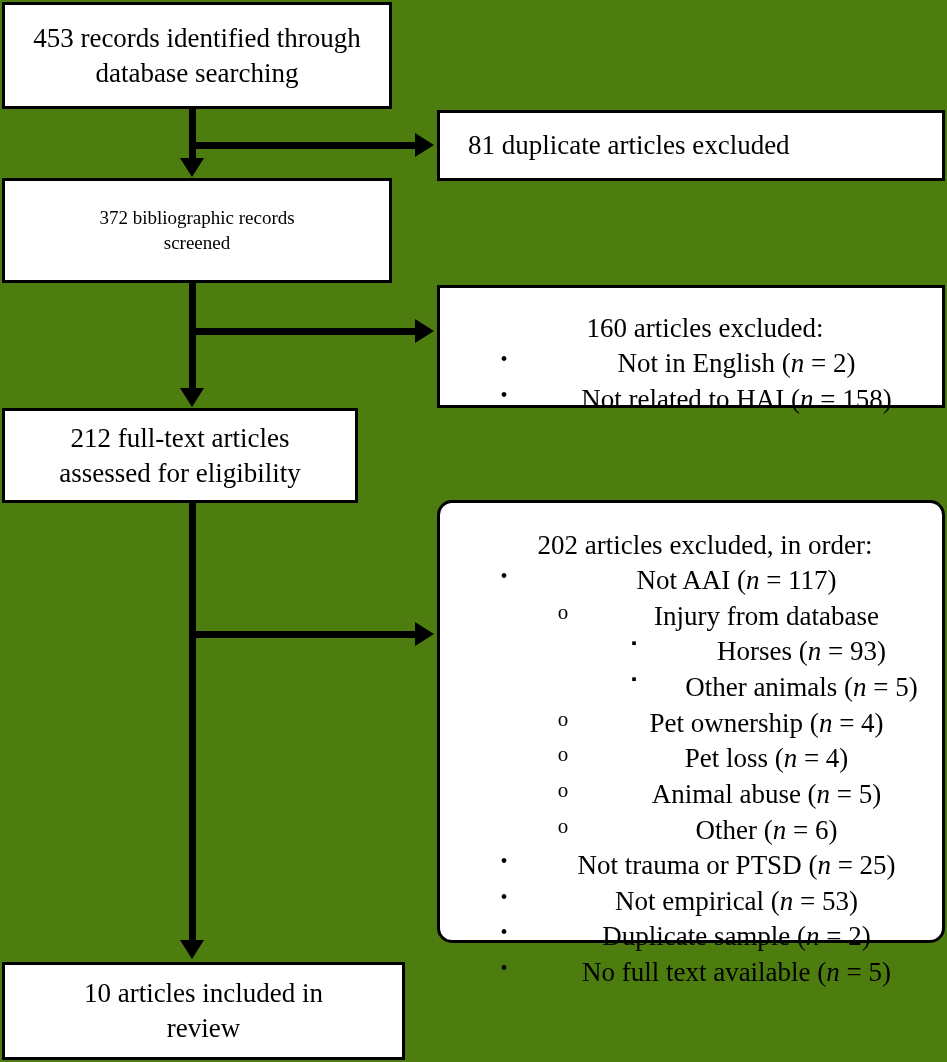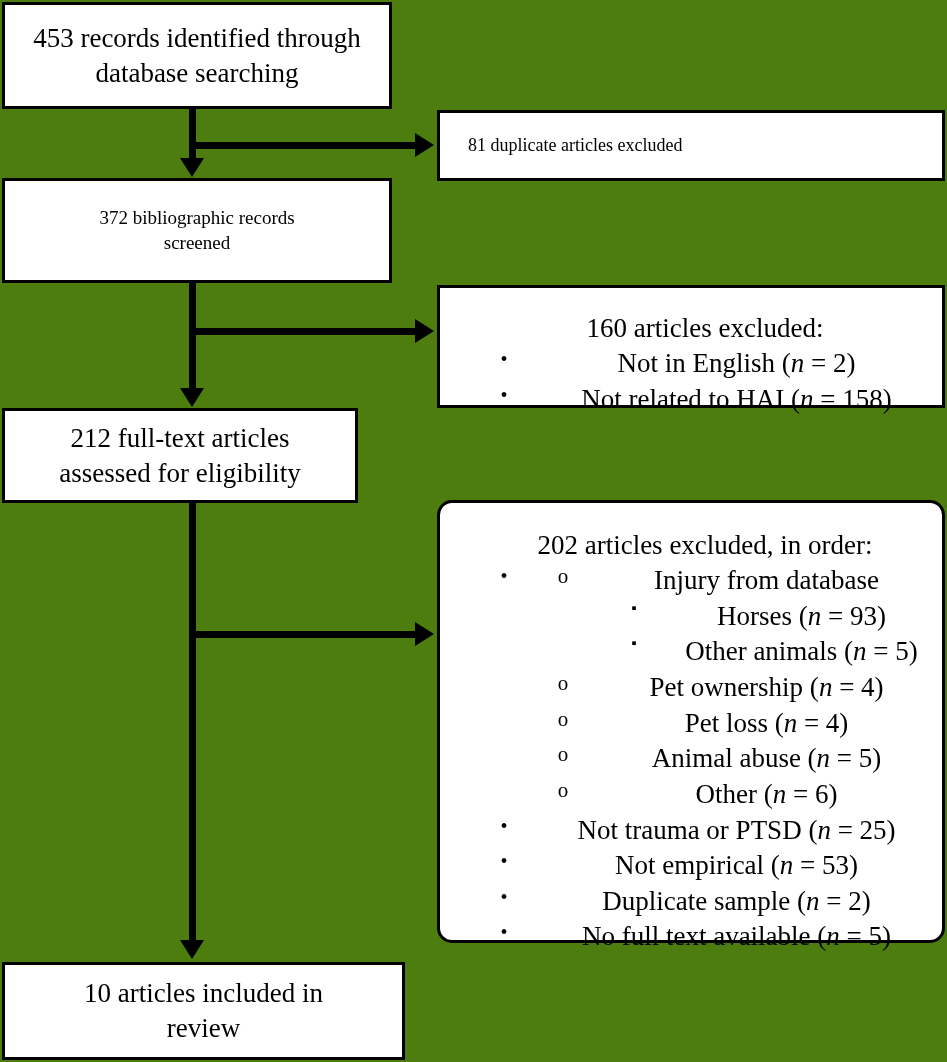--- a/index.html
+++ b/index.html
@@ -35,21 +35,21 @@
     white-space: pre-line;
   }
   
   #box-identified { left: 2px;  top: 2px;   width: 390px; height: 107px; font-size: 27px; }
   #box-screened   { left: 2px;  top: 178px; width: 390px; height: 105px; font-size: 19px; }
   #box-fulltext   { left: 2px;  top: 408px; width: 356px; height: 95px;  font-size: 27px; }
   #box-included   { left: 2px;  top: 962px; width: 403px; height: 98px;  font-size: 27px; }
 
   
   #box-duplicates { left: 437px; top: 110px; width: 508px; height: 71px;
-                    font-size: 18px; justify-content: flex-start; }
+                    font-size: 27px; justify-content: flex-start; }
   #box-duplicates .node-text { padding-left: 28px; text-align: left; }
 
   #box-excluded-screen { left: 437px; top: 285px; width: 508px; height: 123px;
                          display: block; padding: 6px 0 0 0; }
   #box-excluded-full   { left: 437px; top: 500px; width: 508px; height: 443px;
                          display: block; padding: 8px 0 0 0; border-radius: 15px; }
 
   .list-head {
     font-size: 27px;
     padding-left: 28px;
@@ -151,21 +151,21 @@
     <div class="list-head">160 articles excluded:</div>
     <ul class="bullets">
         <li class="lvl1"><span class="bullet-mark">•</span><span>Not in English (<span class="ital">n</span> = 2)</span></li>
         <li class="lvl1"><span class="bullet-mark">•</span><span>Not related to HAI (<span class="ital">n</span> = 158)</span></li>
       </ul>
   </div>
 
   <div class="node" id="box-excluded-full">
     <div class="list-head">202 articles excluded, in order:</div>
     <ul class="bullets">
-        <li class="lvl1"><span class="bullet-mark">•</span></li>
+        <li class="lvl1"><span class="bullet-mark">•</span><span>Not AAI (<span class="ital">n</span> = 117)</span></li>
         <li class="lvl2"><span class="bullet-mark">o</span><span>Injury from database</span></li>
         <li class="lvl3"><span class="bullet-mark">▪</span><span>Horses (<span class="ital">n</span> = 93)</span></li>
         <li class="lvl3"><span class="bullet-mark">▪</span><span>Other animals (<span class="ital">n</span> = 5)</span></li>
         <li class="lvl2"><span class="bullet-mark">o</span><span>Pet ownership (<span class="ital">n</span> = 4)</span></li>
         <li class="lvl2"><span class="bullet-mark">o</span><span>Pet loss (<span class="ital">n</span> = 4)</span></li>
         <li class="lvl2"><span class="bullet-mark">o</span><span>Animal abuse (<span class="ital">n</span> = 5)</span></li>
         <li class="lvl2"><span class="bullet-mark">o</span><span>Other (<span class="ital">n</span> = 6)</span></li>
         <li class="lvl1"><span class="bullet-mark">•</span><span>Not trauma or PTSD (<span class="ital">n</span> = 25)</span></li>
         <li class="lvl1"><span class="bullet-mark">•</span><span>Not empirical (<span class="ital">n</span> = 53)</span></li>
         <li class="lvl1"><span class="bullet-mark">•</span><span>Duplicate sample (<span class="ital">n</span> = 2)</span></li>

